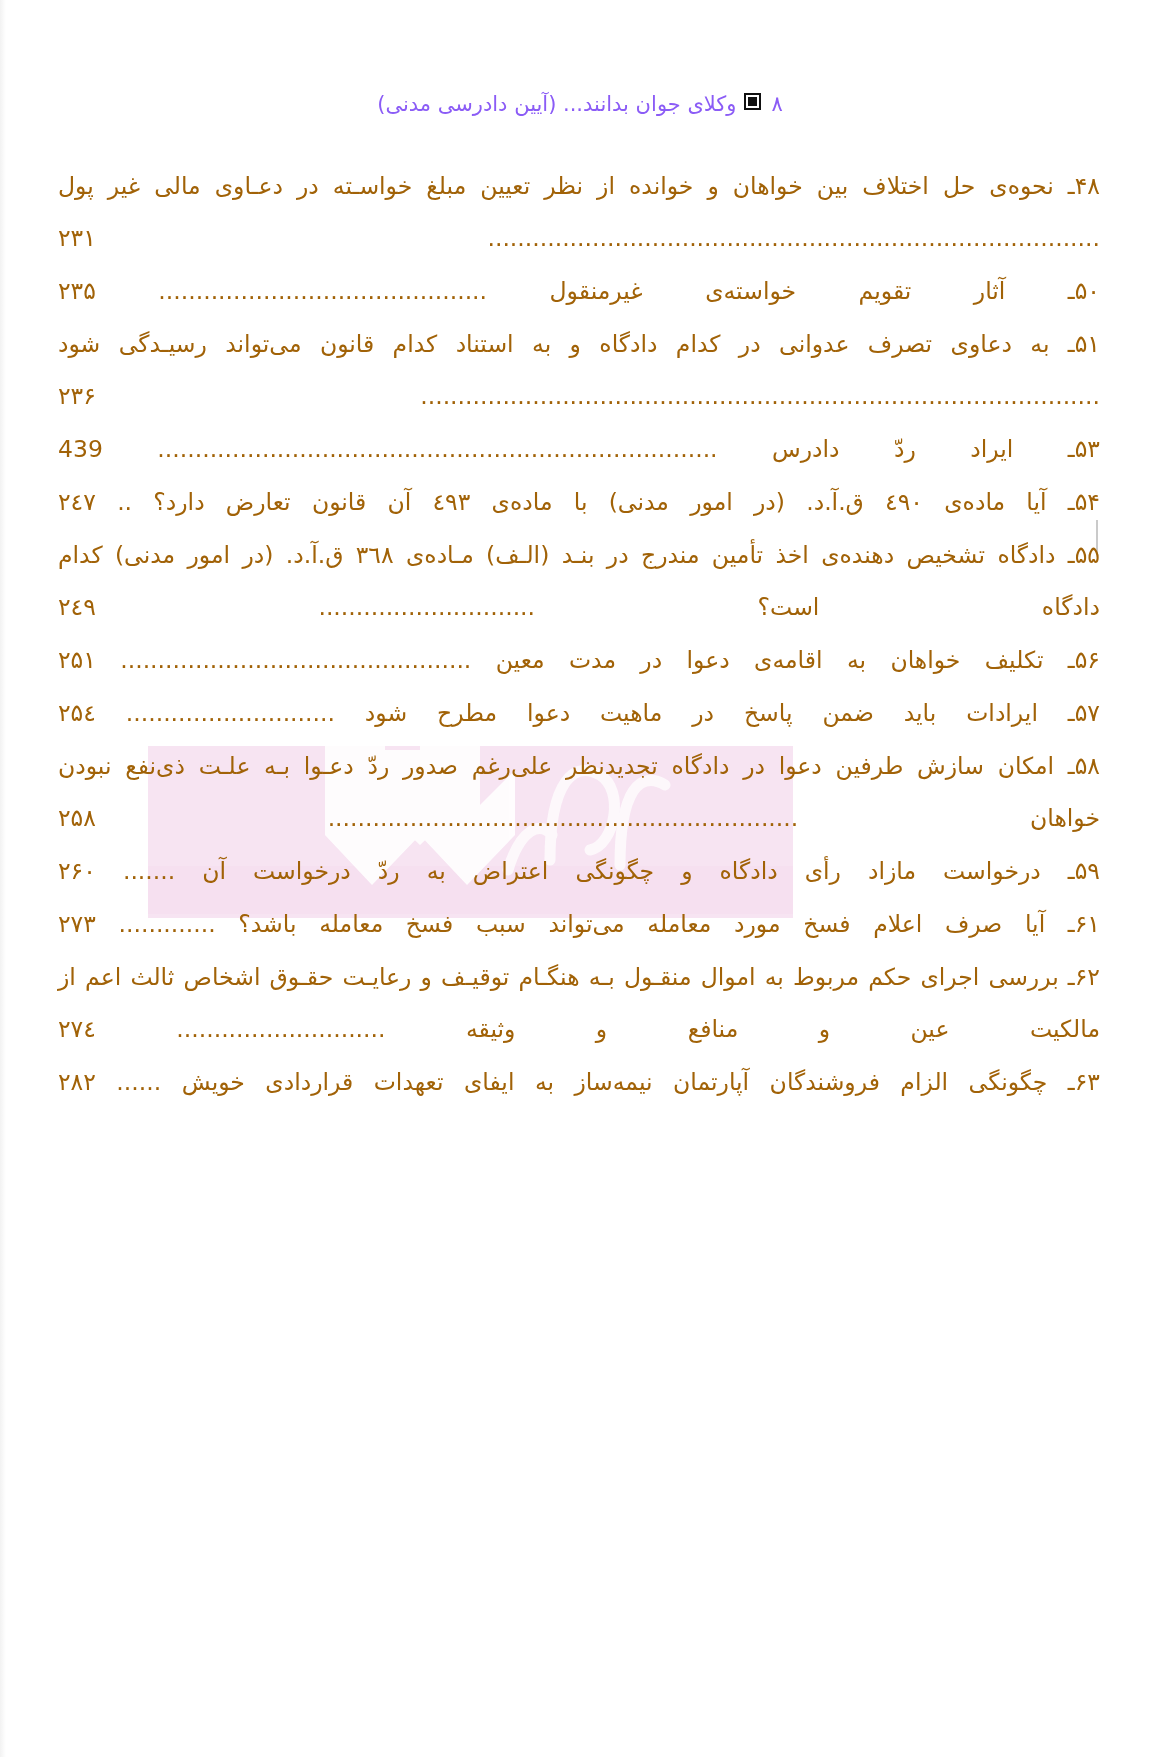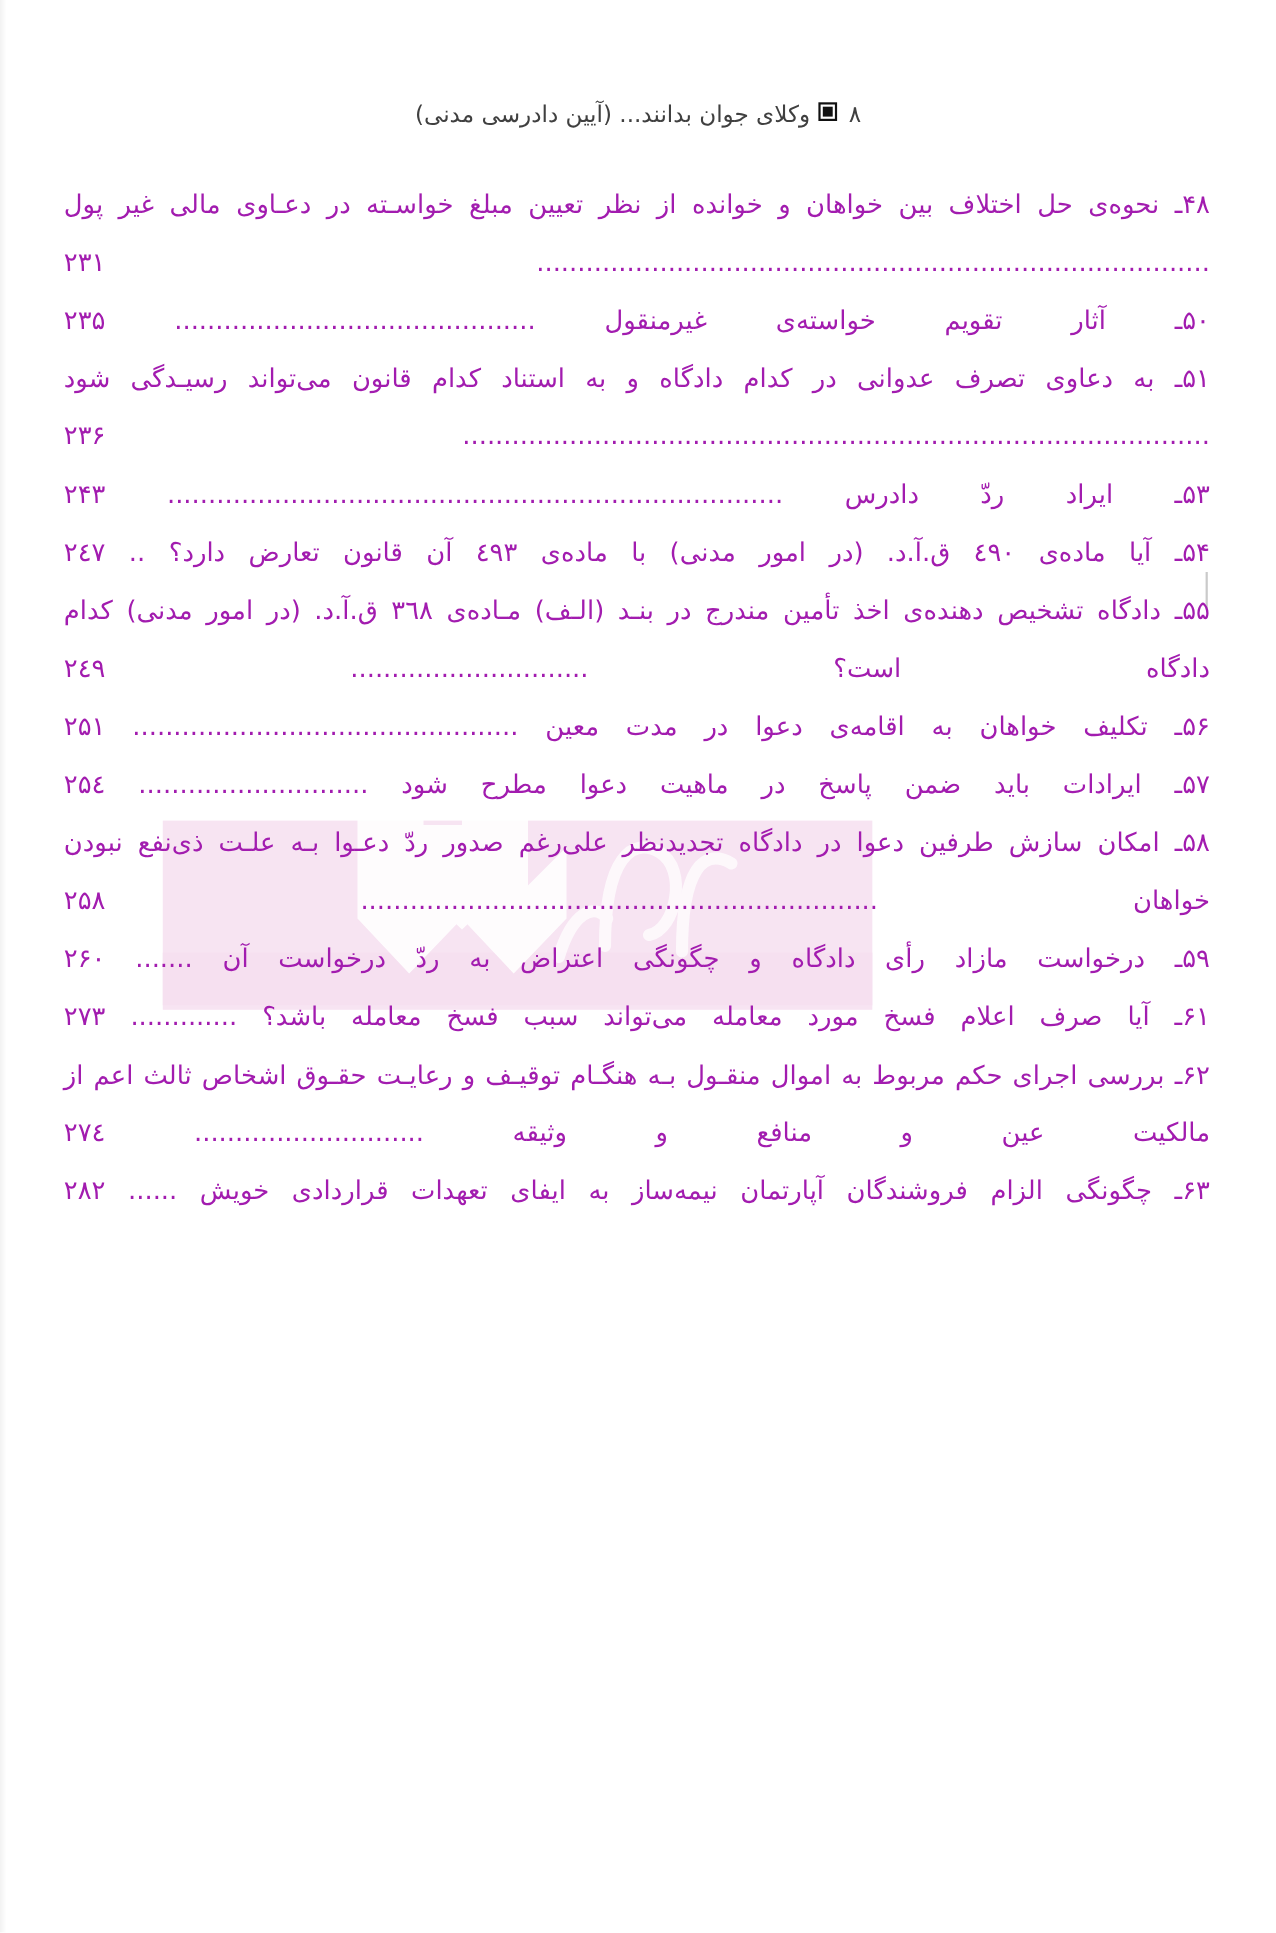--- a/index.html
+++ b/index.html
@@ -23,21 +23,21 @@
   .runhead {
     position: absolute;
     top: 92px;
     right: 170px;
     left: 170px;
     height: 44px;
     direction: rtl;
     text-align: center;
     white-space: nowrap;
     font-size: 21px;
-    color: #404040;
+    color: #8b5cf6;
     letter-spacing: 0;
   }
   .runhead .folio {
     margin-left: 6px;
   }
   .runhead .sqbullet {
     display: inline-block;
     width: 13px;
     height: 13px;
     border: 2px solid #111;
@@ -87,21 +87,21 @@
     top: 160px;
     right: 60px;
     left: 58px;
     direction: rtl;
   }
   .entry {
     display: block;
     margin: 0 0 1px 0;
     font-size: 23.5px;
     line-height: 52px;
-    color: #a21caf;
+    color: #a16207;
     text-align: justify;
     text-align-last: justify;
     word-spacing: 1px;
   }
   .entry .num {
     white-space: nowrap;
   }
   .entry .leader {
     letter-spacing: 2.2px;
   }
@@ -183,21 +183,21 @@
       <span class="ttl">به دعاوی تصرف عدوانی در کدام دادگاه و به استناد کدام قانون می‌تواند رسیـدگی شود</span>
       <span class="leader">...........................................................................................</span>
       <span class="pg">۲۳۶</span>
     </div>
 
 
     <div class="entry single">
       <span class="num">۵۳ـ</span>
       <span class="ttl">ایراد ردّ دادرس</span>
       <span class="leader">...........................................................................</span>
-      <span class="pg">۲۴۳</span>
+      <span class="pg">439</span>
     </div>
 
     <div class="entry single">
       <span class="num">۵۴ـ</span>
       <span class="ttl">آیا ماده‌ی ٤٩٠ ق.آ.د. (در امور مدنی) با ماده‌ی ٤٩٣ آن قانون تعارض دارد؟</span>
       <span class="leader">..</span>
       <span class="pg">۲٤۷</span>
     </div>
 
     <div class="entry">

